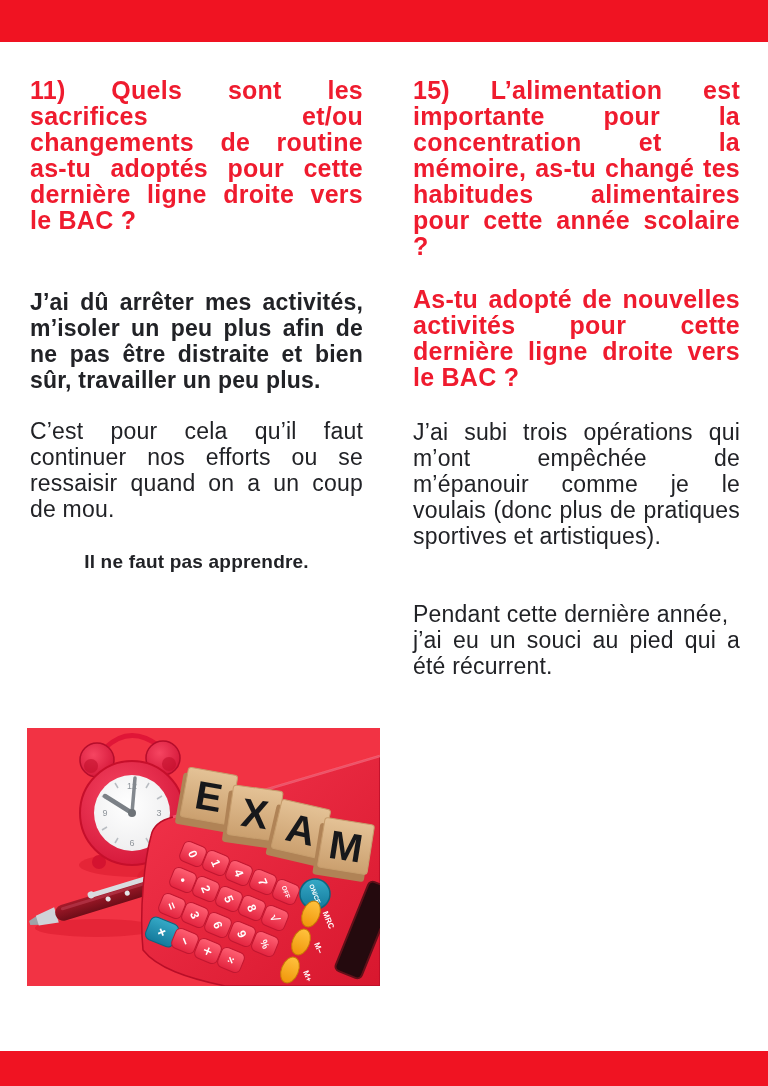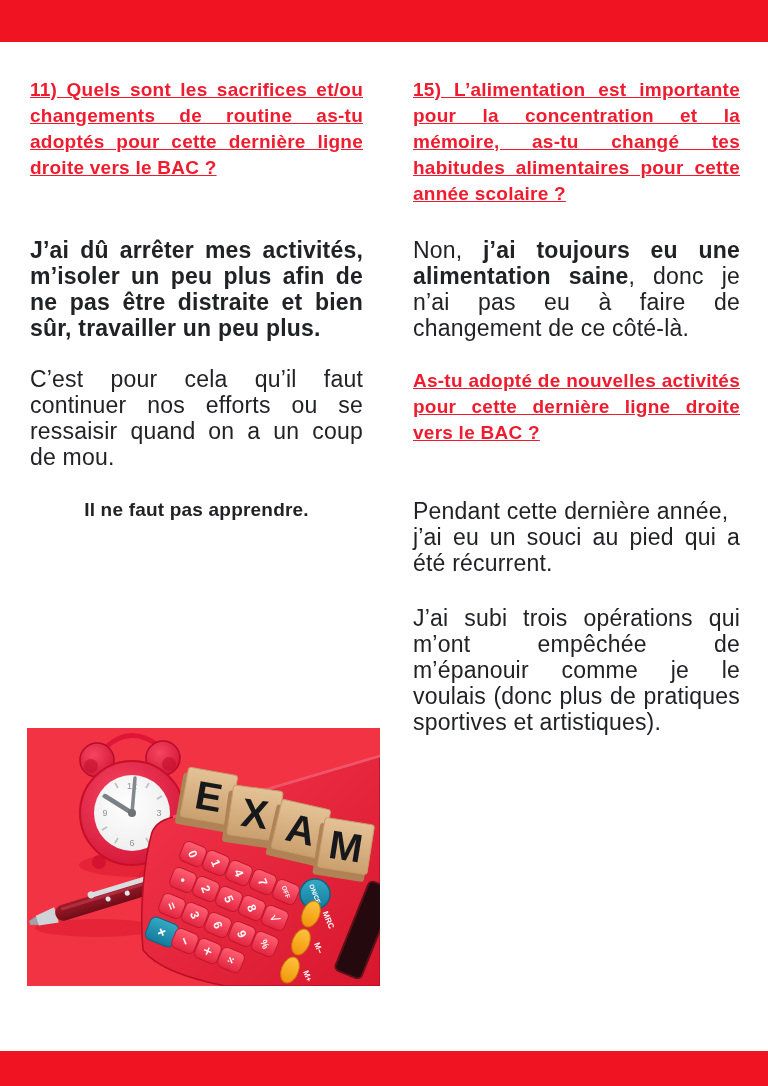--- a/index.html
+++ b/index.html
@@ -4,22 +4,22 @@
 <style>
   html,body{margin:0;padding:0;background:#ffffff;}
   .page{position:relative;width:768px;height:1086px;background:#ffffff;overflow:hidden;
         font-family:"Liberation Sans","DejaVu Sans",sans-serif;}
   .bar{position:absolute;left:0;width:768px;}
   .bar-top{top:0;height:42px;}
   .bar-bottom{top:1051px;height:35px;}
   .col{position:absolute;top:77px;}
   .col-left{left:30px;width:333px;}
   .col-right{left:413px;width:327px;}
-  .q{margin:0;color:#ef1b2e;font-weight:700;font-size:19px;line-height:26px;
-     text-align:justify;letter-spacing:.25px;text-decoration:underline;}
+  .q{margin:0;color:#ef1b2e;font-weight:700;font-size:25px;line-height:26px;
+     text-align:justify;letter-spacing:.25px;}
   .p{margin:0;color:#212226;font-size:23px;line-height:26px;text-align:justify;letter-spacing:.2px;}
   .p .bold{font-weight:700;}
   .p-bold{font-weight:700;}
   .emph{margin:27px 0 0 0;color:#212226;font-size:19px;line-height:26px;
         font-weight:700;text-align:center;letter-spacing:.2px;}
   .mt56{margin-top:56px;}.mt52{margin-top:52px;}.mt43{margin-top:43px;}
   .mt30{margin-top:30px;}.mt29{margin-top:29px;}.mt27{margin-top:27px;}.mt25{margin-top:25px;}
   .preline{white-space:pre-line;}
   .photo{position:absolute;left:27px;top:728px;width:353px;height:258px;}
   
@@ -43,25 +43,24 @@
 
   <div class="col col-left">
     <p class="q">11) Quels sont les sacrifices et/ou changements de routine as-tu adoptés pour cette dernière ligne droite vers le BAC ?</p>
     <p class="p p-bold mt56">J’ai dû arrêter mes activités, m’isoler un peu plus afin de ne pas être distraite et bien sûr, travailler un peu plus.</p>
     <p class="p mt25">C’est pour cela qu’il faut continuer nos efforts ou se ressaisir quand on a un coup de mou.</p>
     <p class="emph">Il ne faut pas apprendre.</p>
   </div>
 
   <div class="col col-right">
     <p class="q">15) L’alimentation est importante pour la concentration et la mémoire, as-tu changé tes habitudes alimentaires pour cette année scolaire ?</p>
-    <p class="p mt30"><span>Non, </span><span class="bold">j’ai toujours eu une alimentation saine</span><span>, donc je n’ai pas eu à faire de changement de ce côté-là.</span></p>
     <p class="q mt27">As-tu adopté de nouvelles activités pour cette dernière ligne droite vers le BAC ?</p>
+    <p class="p mt29">J’ai subi trois opérations qui m’ont empêchée de m’épanouir comme je le voulais (donc plus de pratiques sportives et artistiques).</p>
     <p class="p mt52 preline">Pendant cette dernière année,
 j’ai eu un souci au pied qui a été récurrent.</p>
-    <p class="p mt29">J’ai subi trois opérations qui m’ont empêchée de m’épanouir comme je le voulais (donc plus de pratiques sportives et artistiques).</p>
   </div>
 
   <svg class="photo" viewBox="0 0 353 258" aria-label="photo">
     <defs>
       <linearGradient id="kg" x1="0" y1="0" x2="0" y2="1">
         <stop offset="0" stop-color="#ff6073"></stop>
           <stop offset="1" stop-color="#e3243f"></stop>
       </linearGradient>
       <linearGradient id="tg" x1="0" y1="0" x2="0" y2="1">
         <stop offset="0" stop-color="#35a9c6"></stop>

